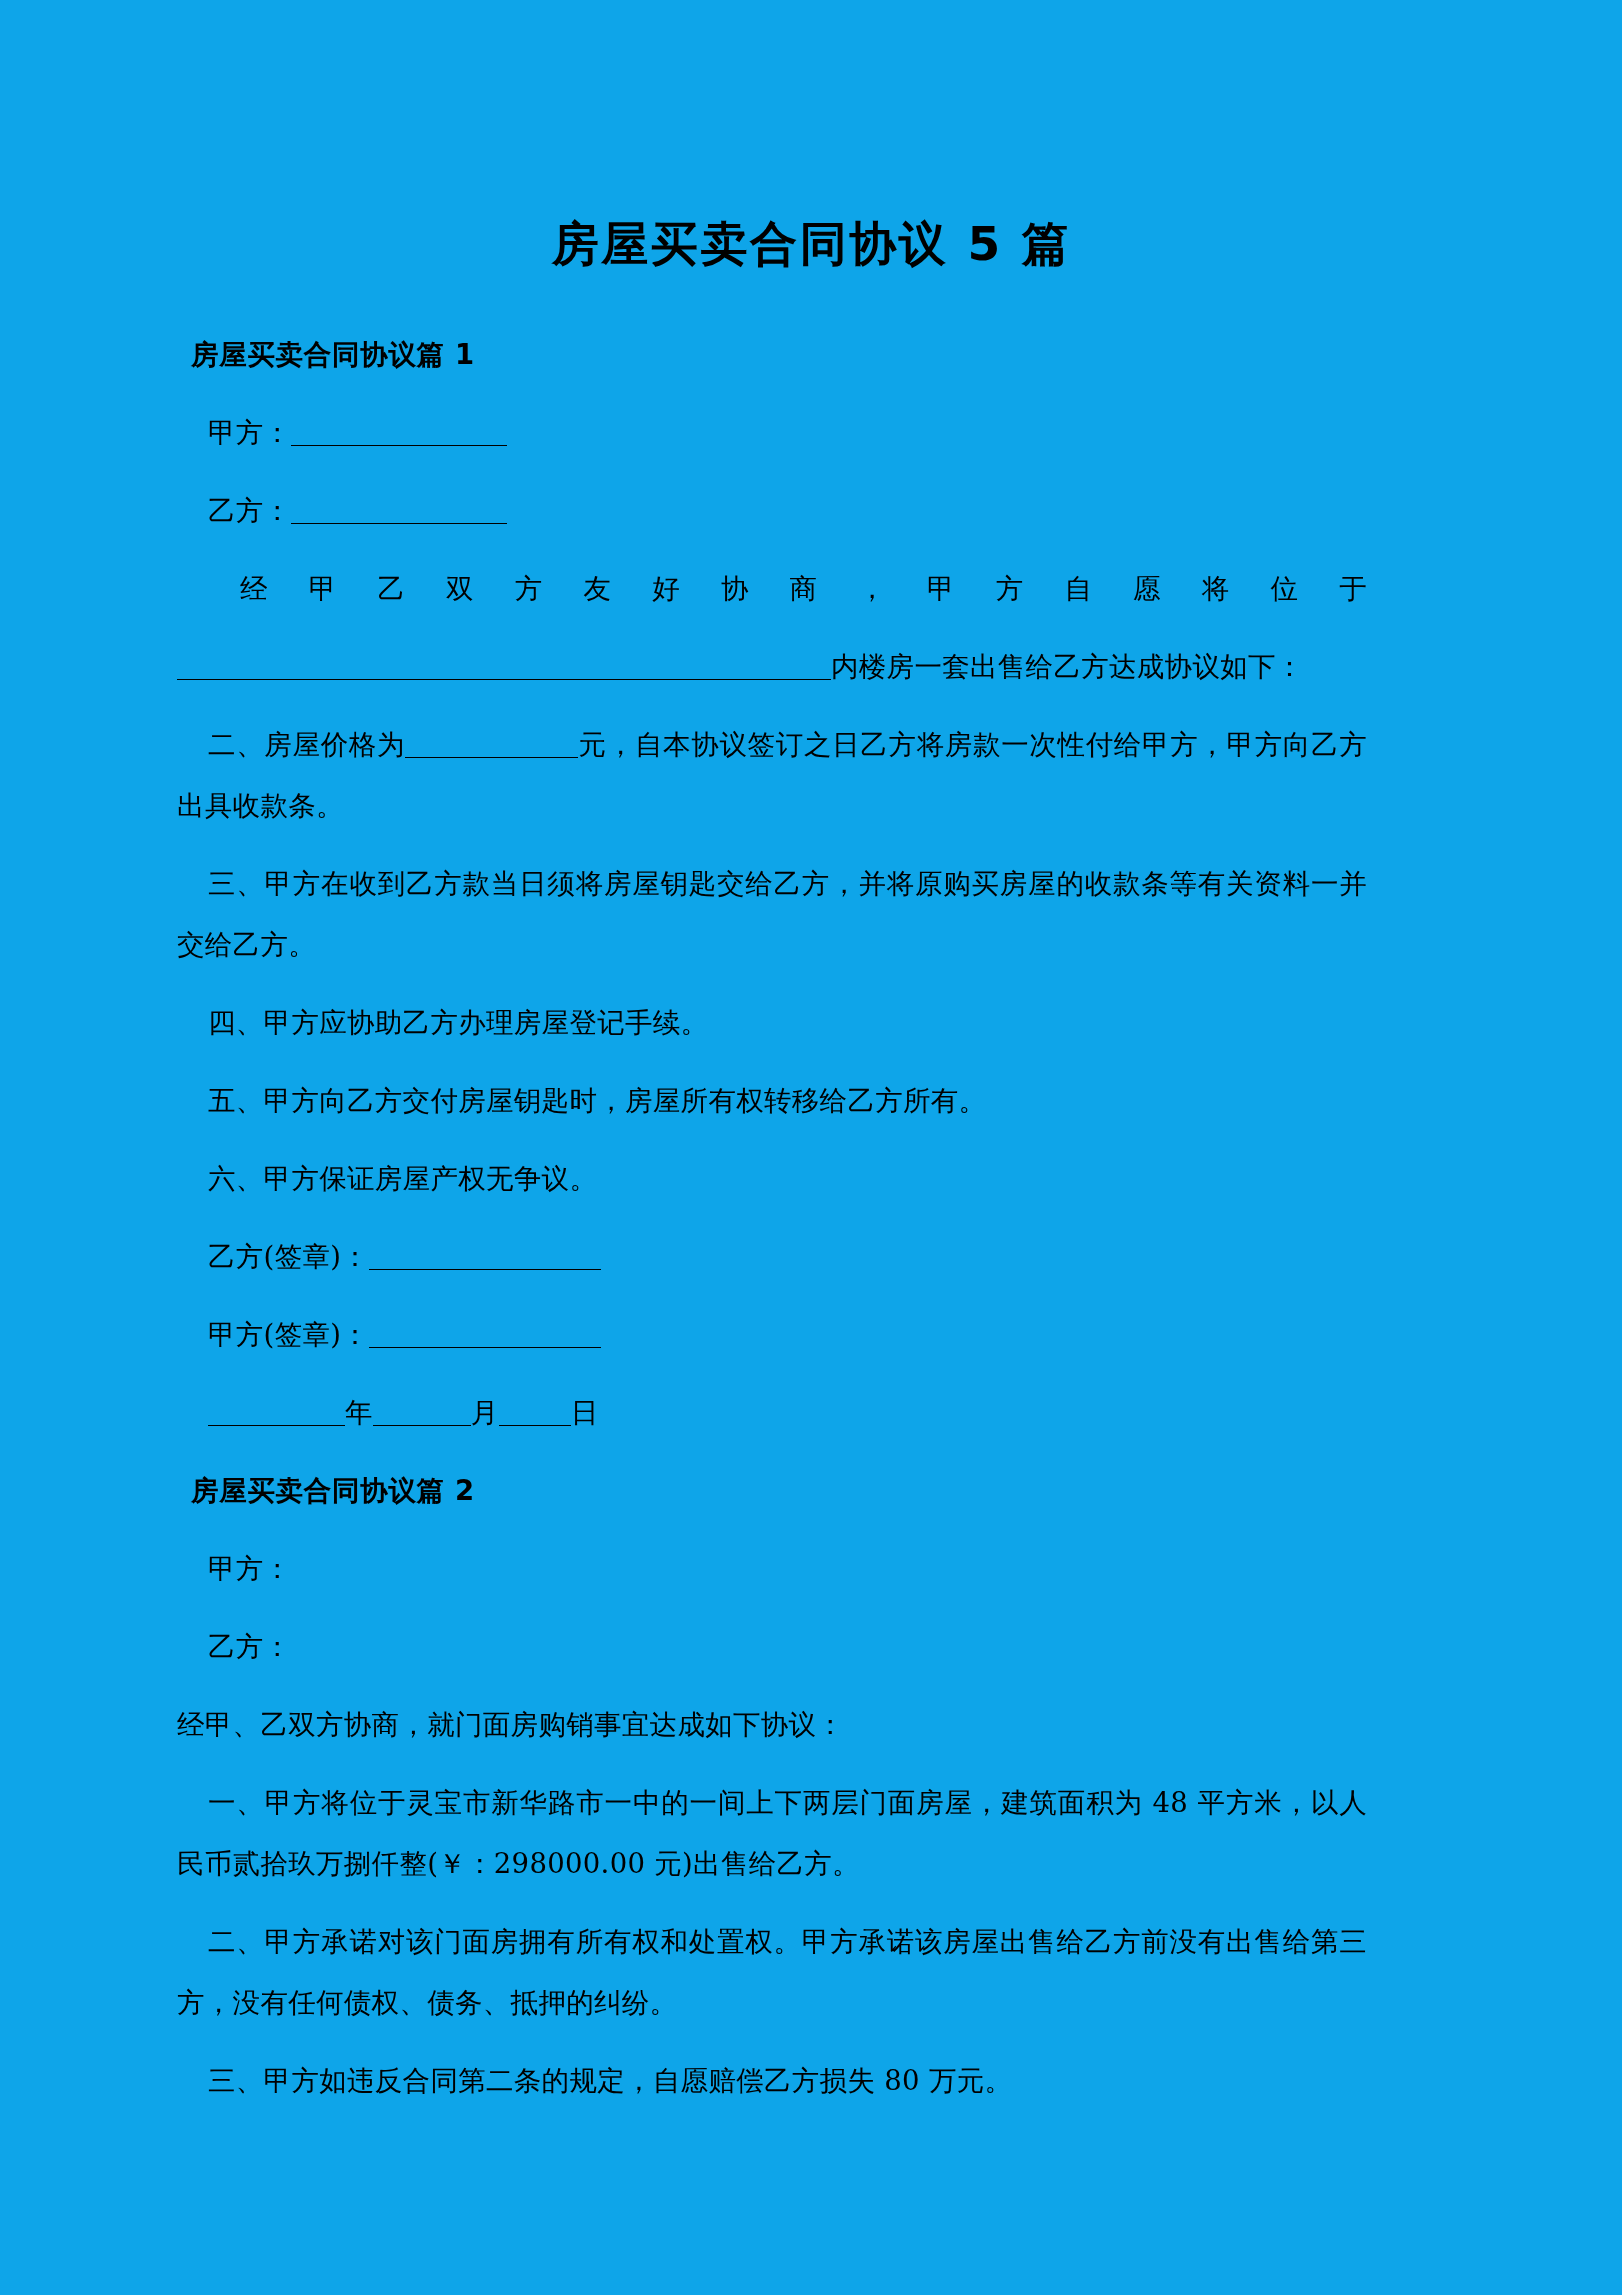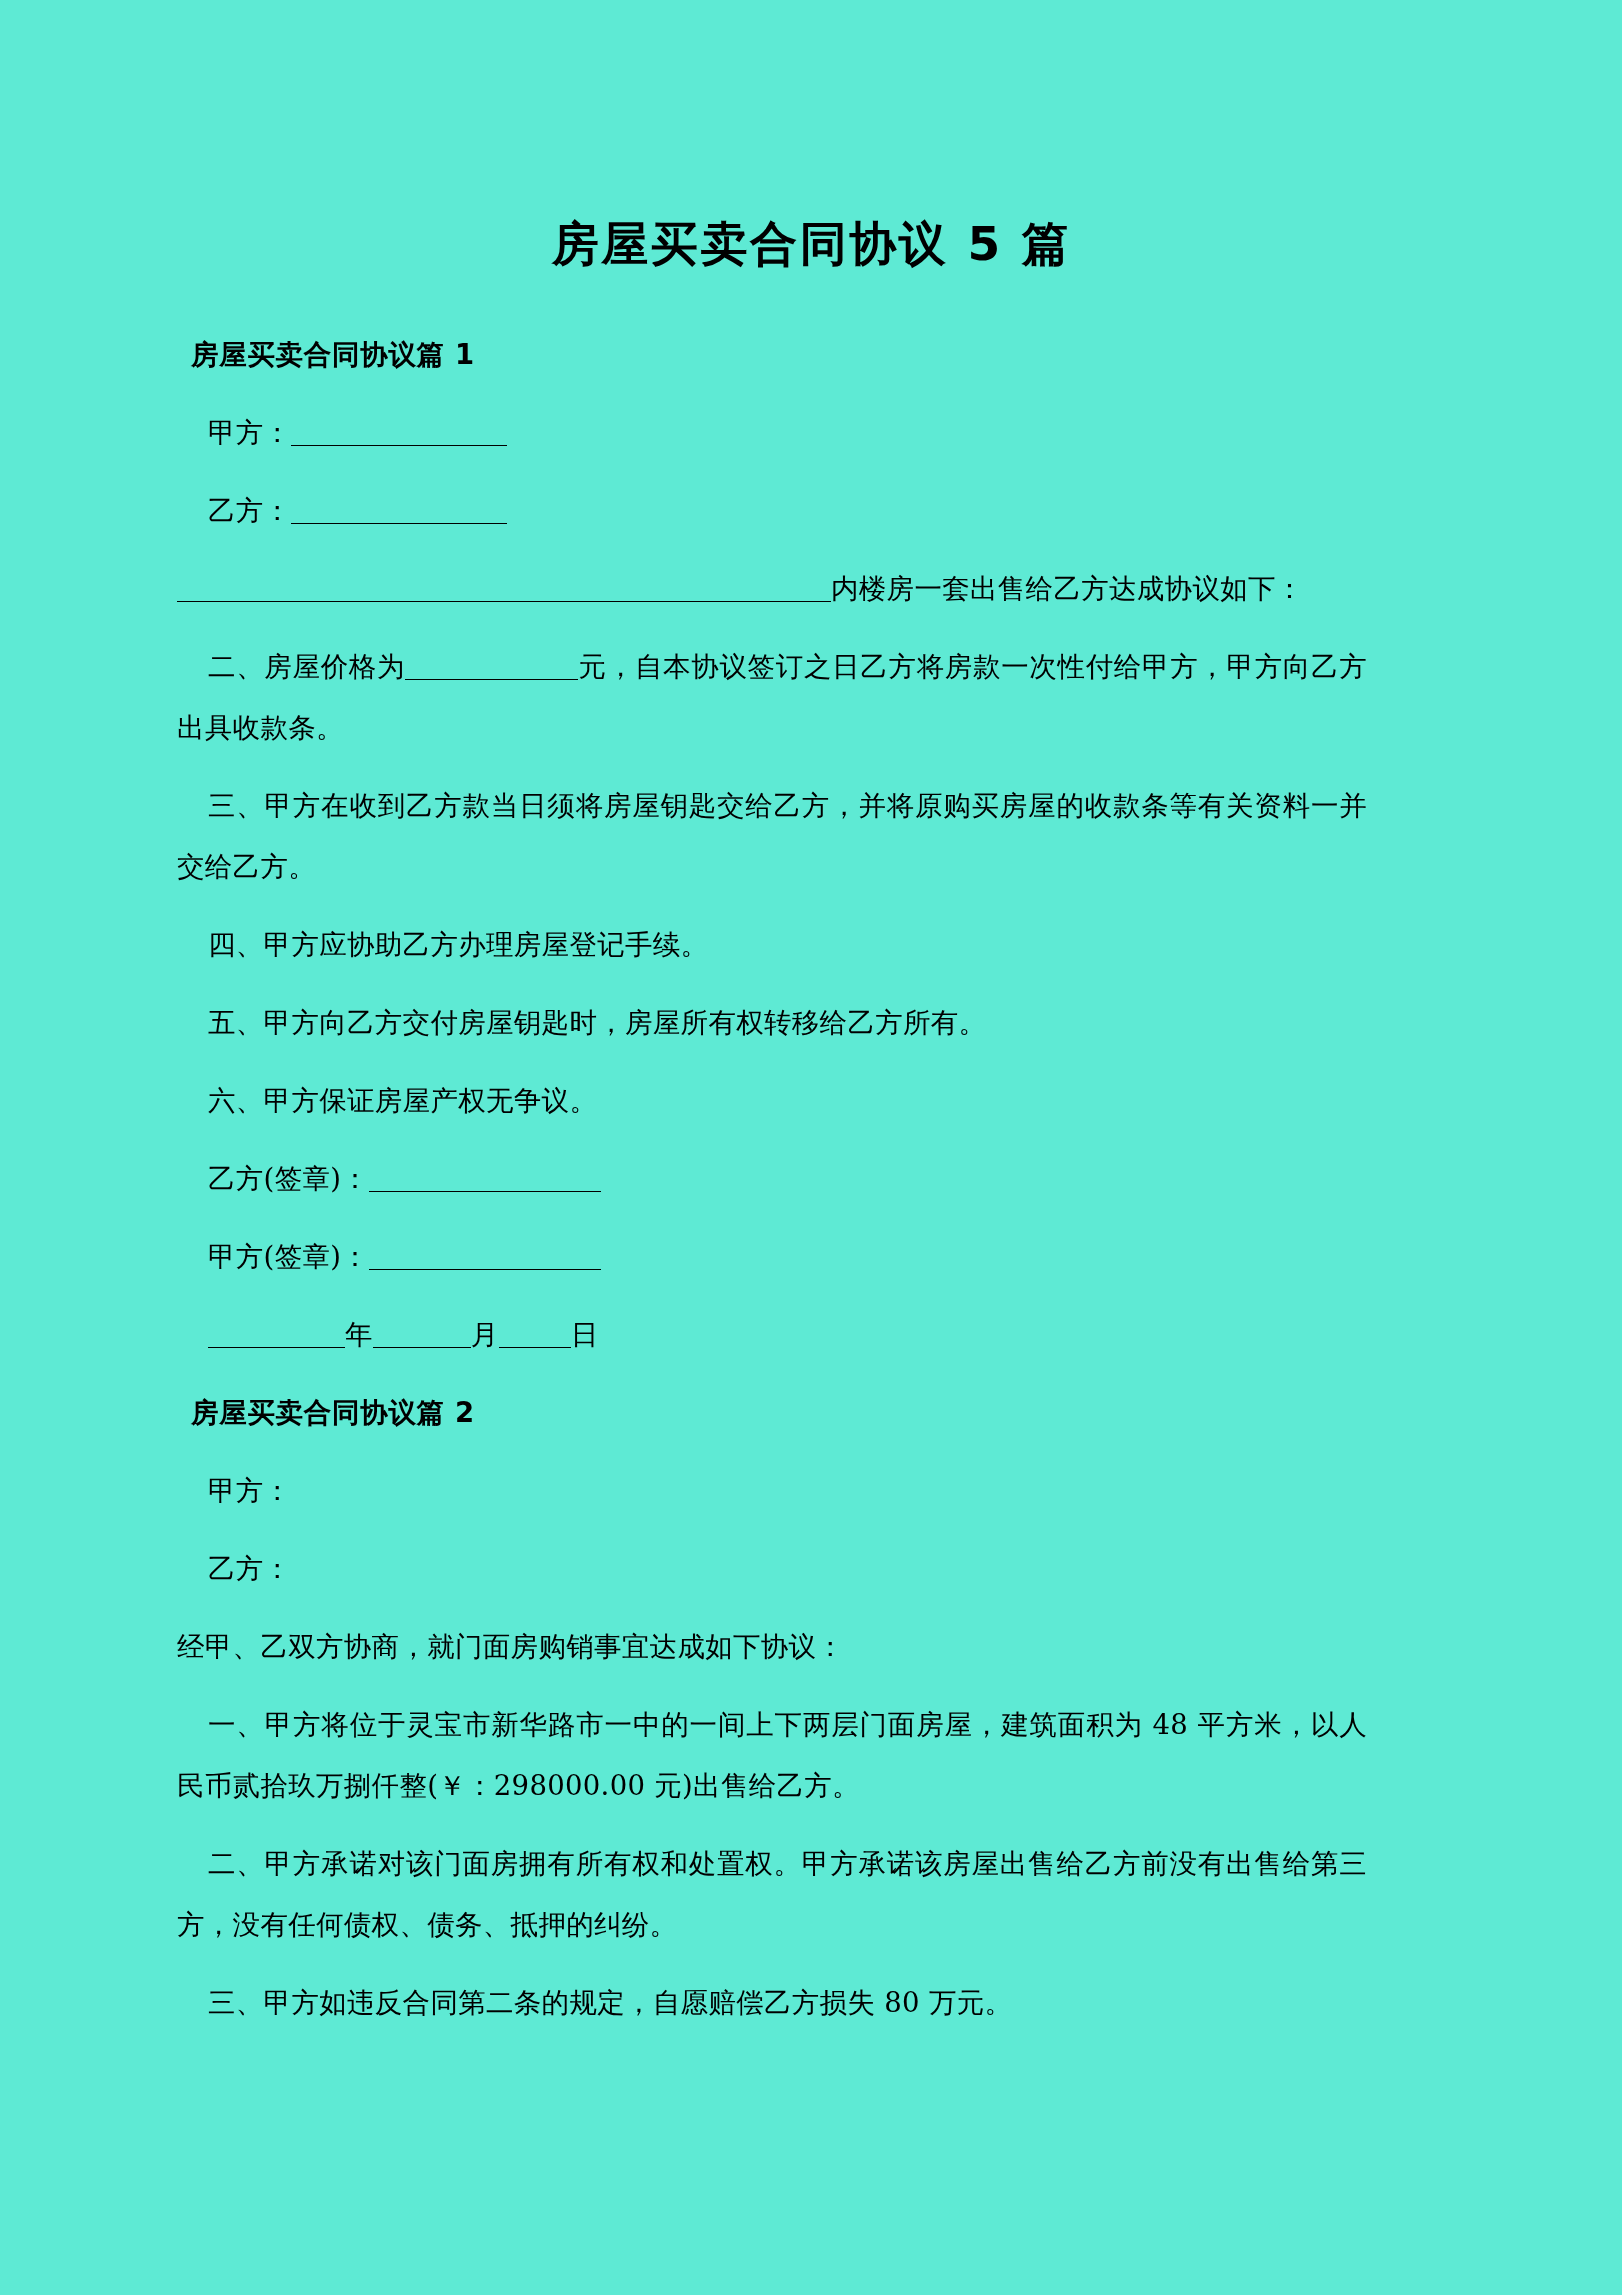--- a/index.html
+++ b/index.html
@@ -12,21 +12,21 @@
     height: 2295px;
     font-family: "DejaVu Serif", "Liberation Serif", serif;
     color: #000000;
     -webkit-font-smoothing: antialiased;
   }
 
   .page {
     position: relative;
     width: 1623px;
     height: 2295px;
-    background: #5eead4;
+    background: #0ea5e9;
     box-sizing: border-box;
     overflow: hidden;
   }
 
   
   .doc-title {
     position: absolute;
     left: 0;
     right: 0;
     top: 187px;
@@ -107,20 +107,23 @@
     <h2 class="section-head">房屋买卖合同协议篇 1</h2>
 
     <p class="para indent">
       <span>甲方：</span><span class="fill fill-party"></span>
     </p>
 
     <p class="para indent">
       <span>乙方：</span><span class="fill fill-party"></span>
     </p>
 
+    <p class="para indent2 justify-wide">
+      <span>经 甲 乙 双 方 友 好 协 商 ， 甲 方 自 愿 将 位 于</span>
+    </p>
 
     <p class="para">
       <span class="fill fill-wide"></span><span>内楼房一套出售给乙方达成协议如下：</span>
     </p>
 
 
     <p class="para indent">
       <span>二、房屋价格为</span><span class="fill fill-m"></span><span>元，自本协议签订之日乙方将房款一次性付给甲方，甲方向乙方出具收款条。</span>
     </p>
 

